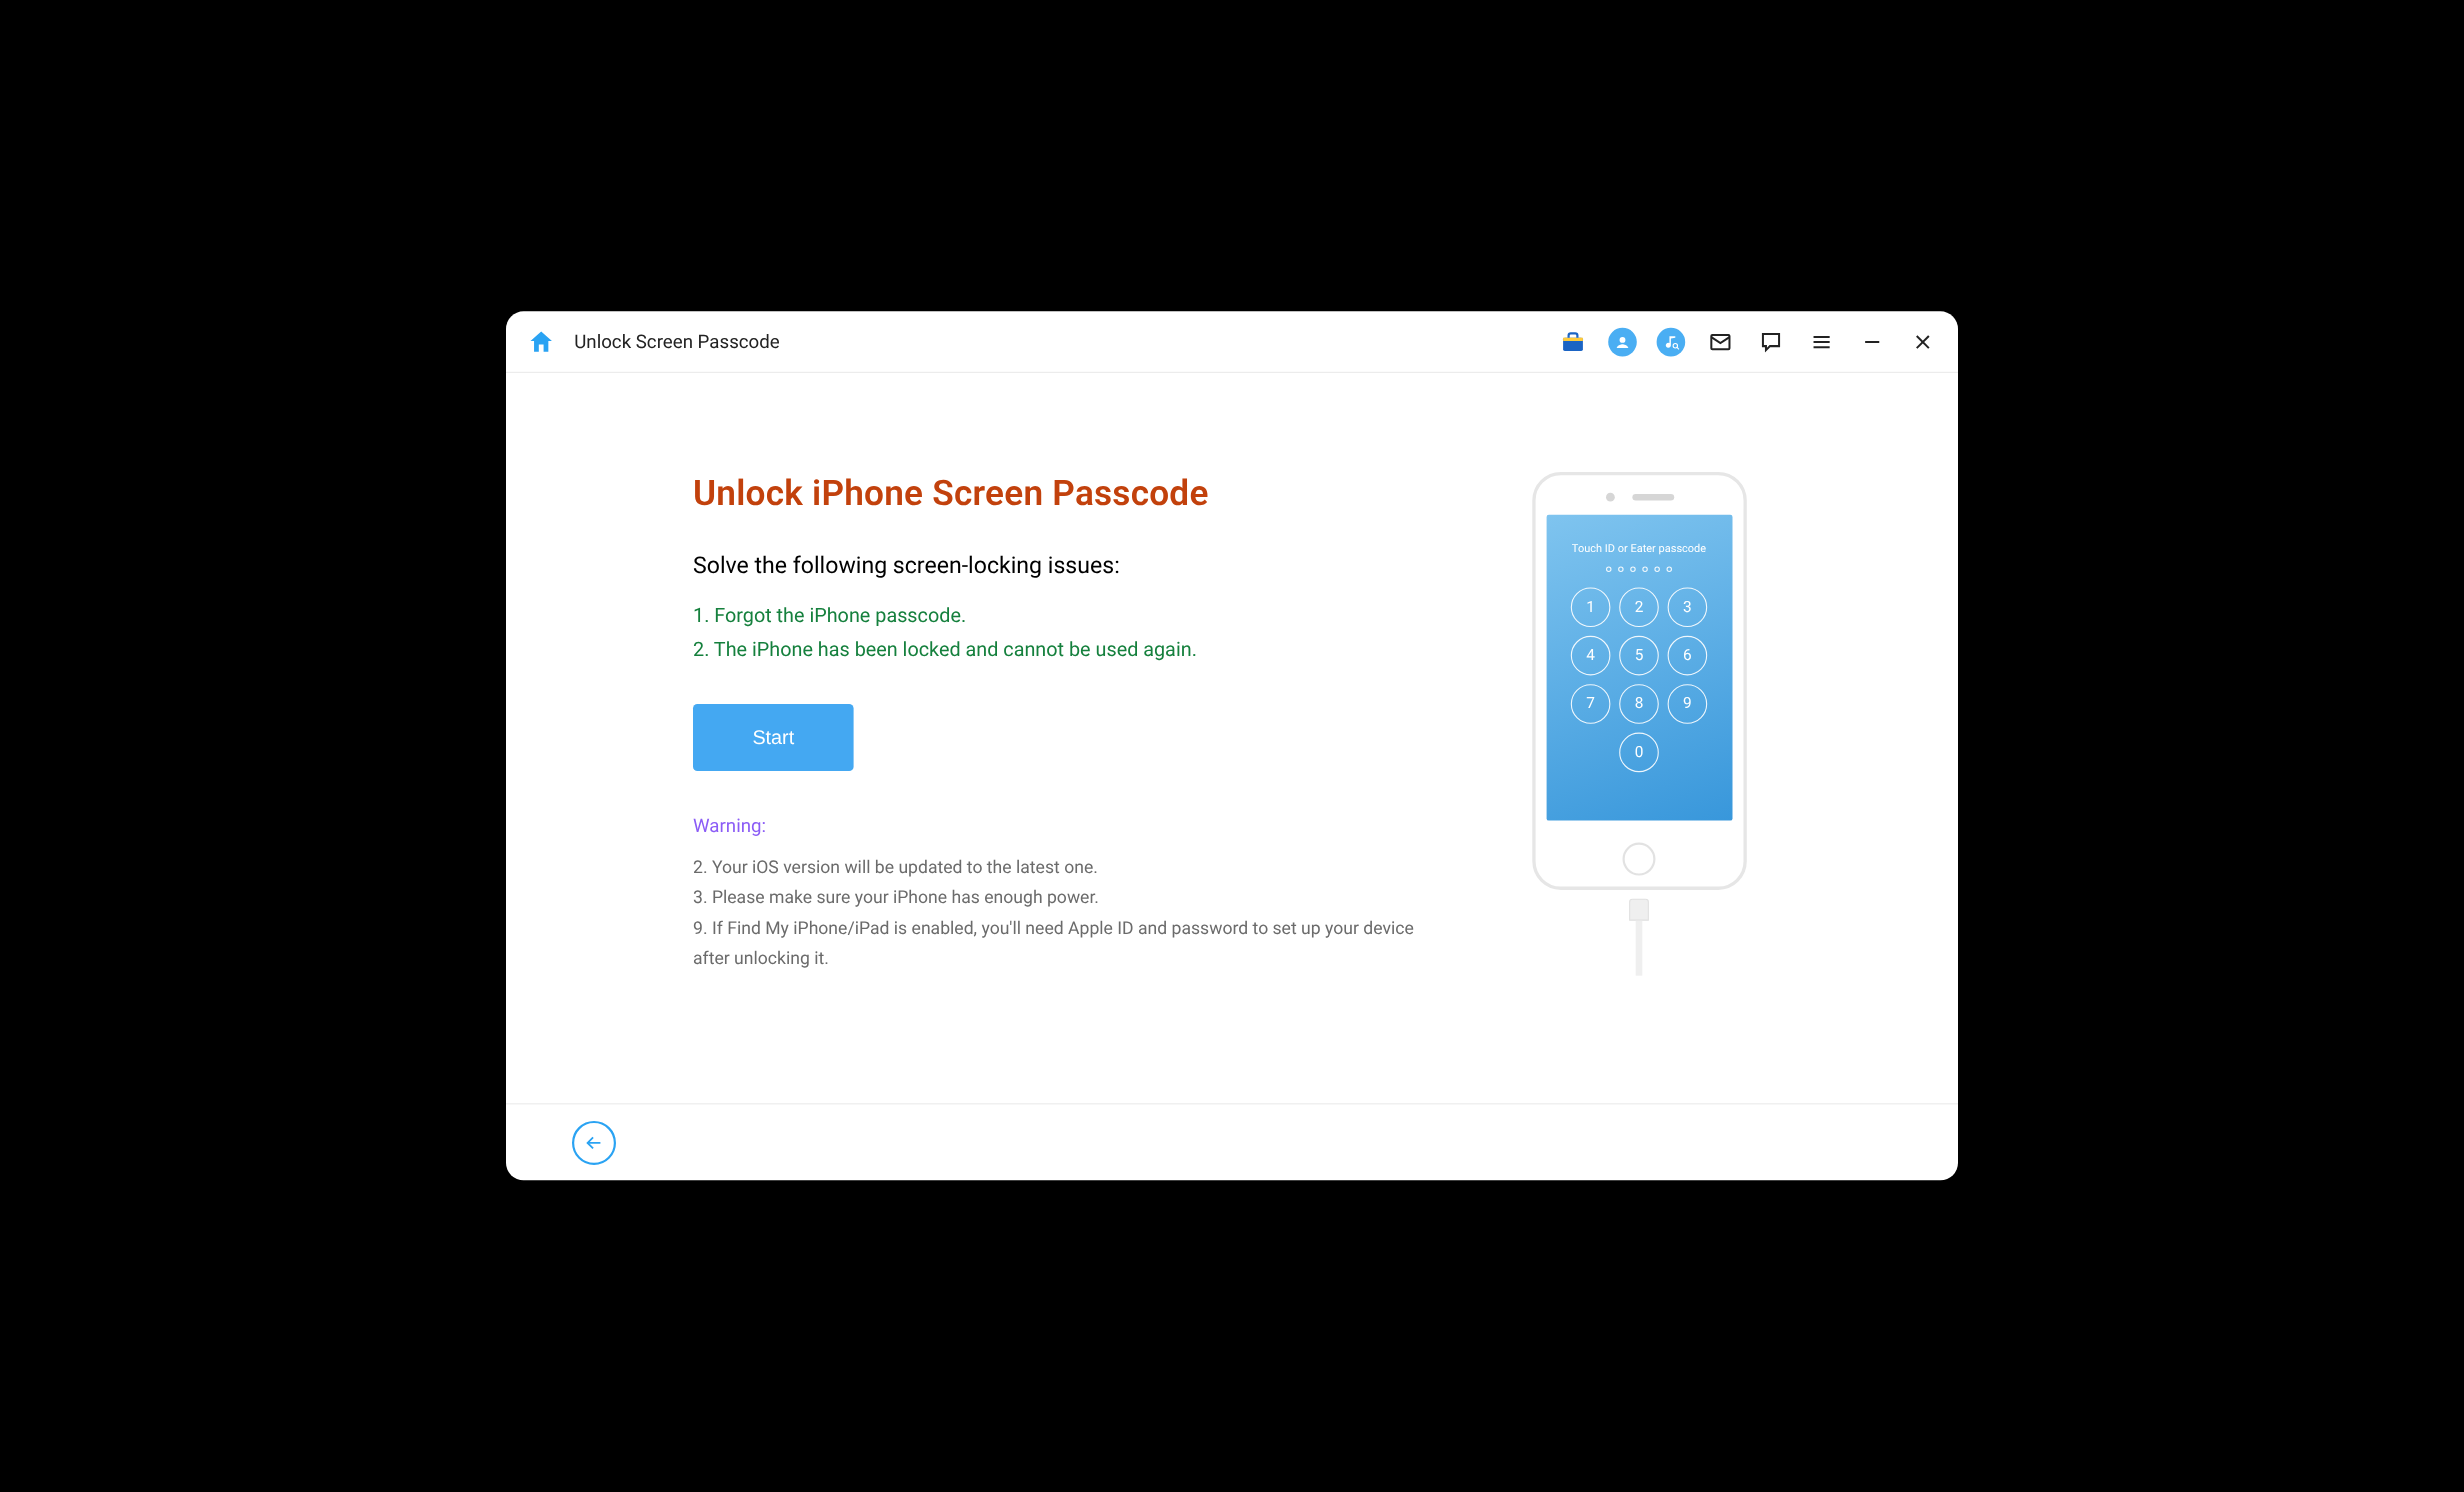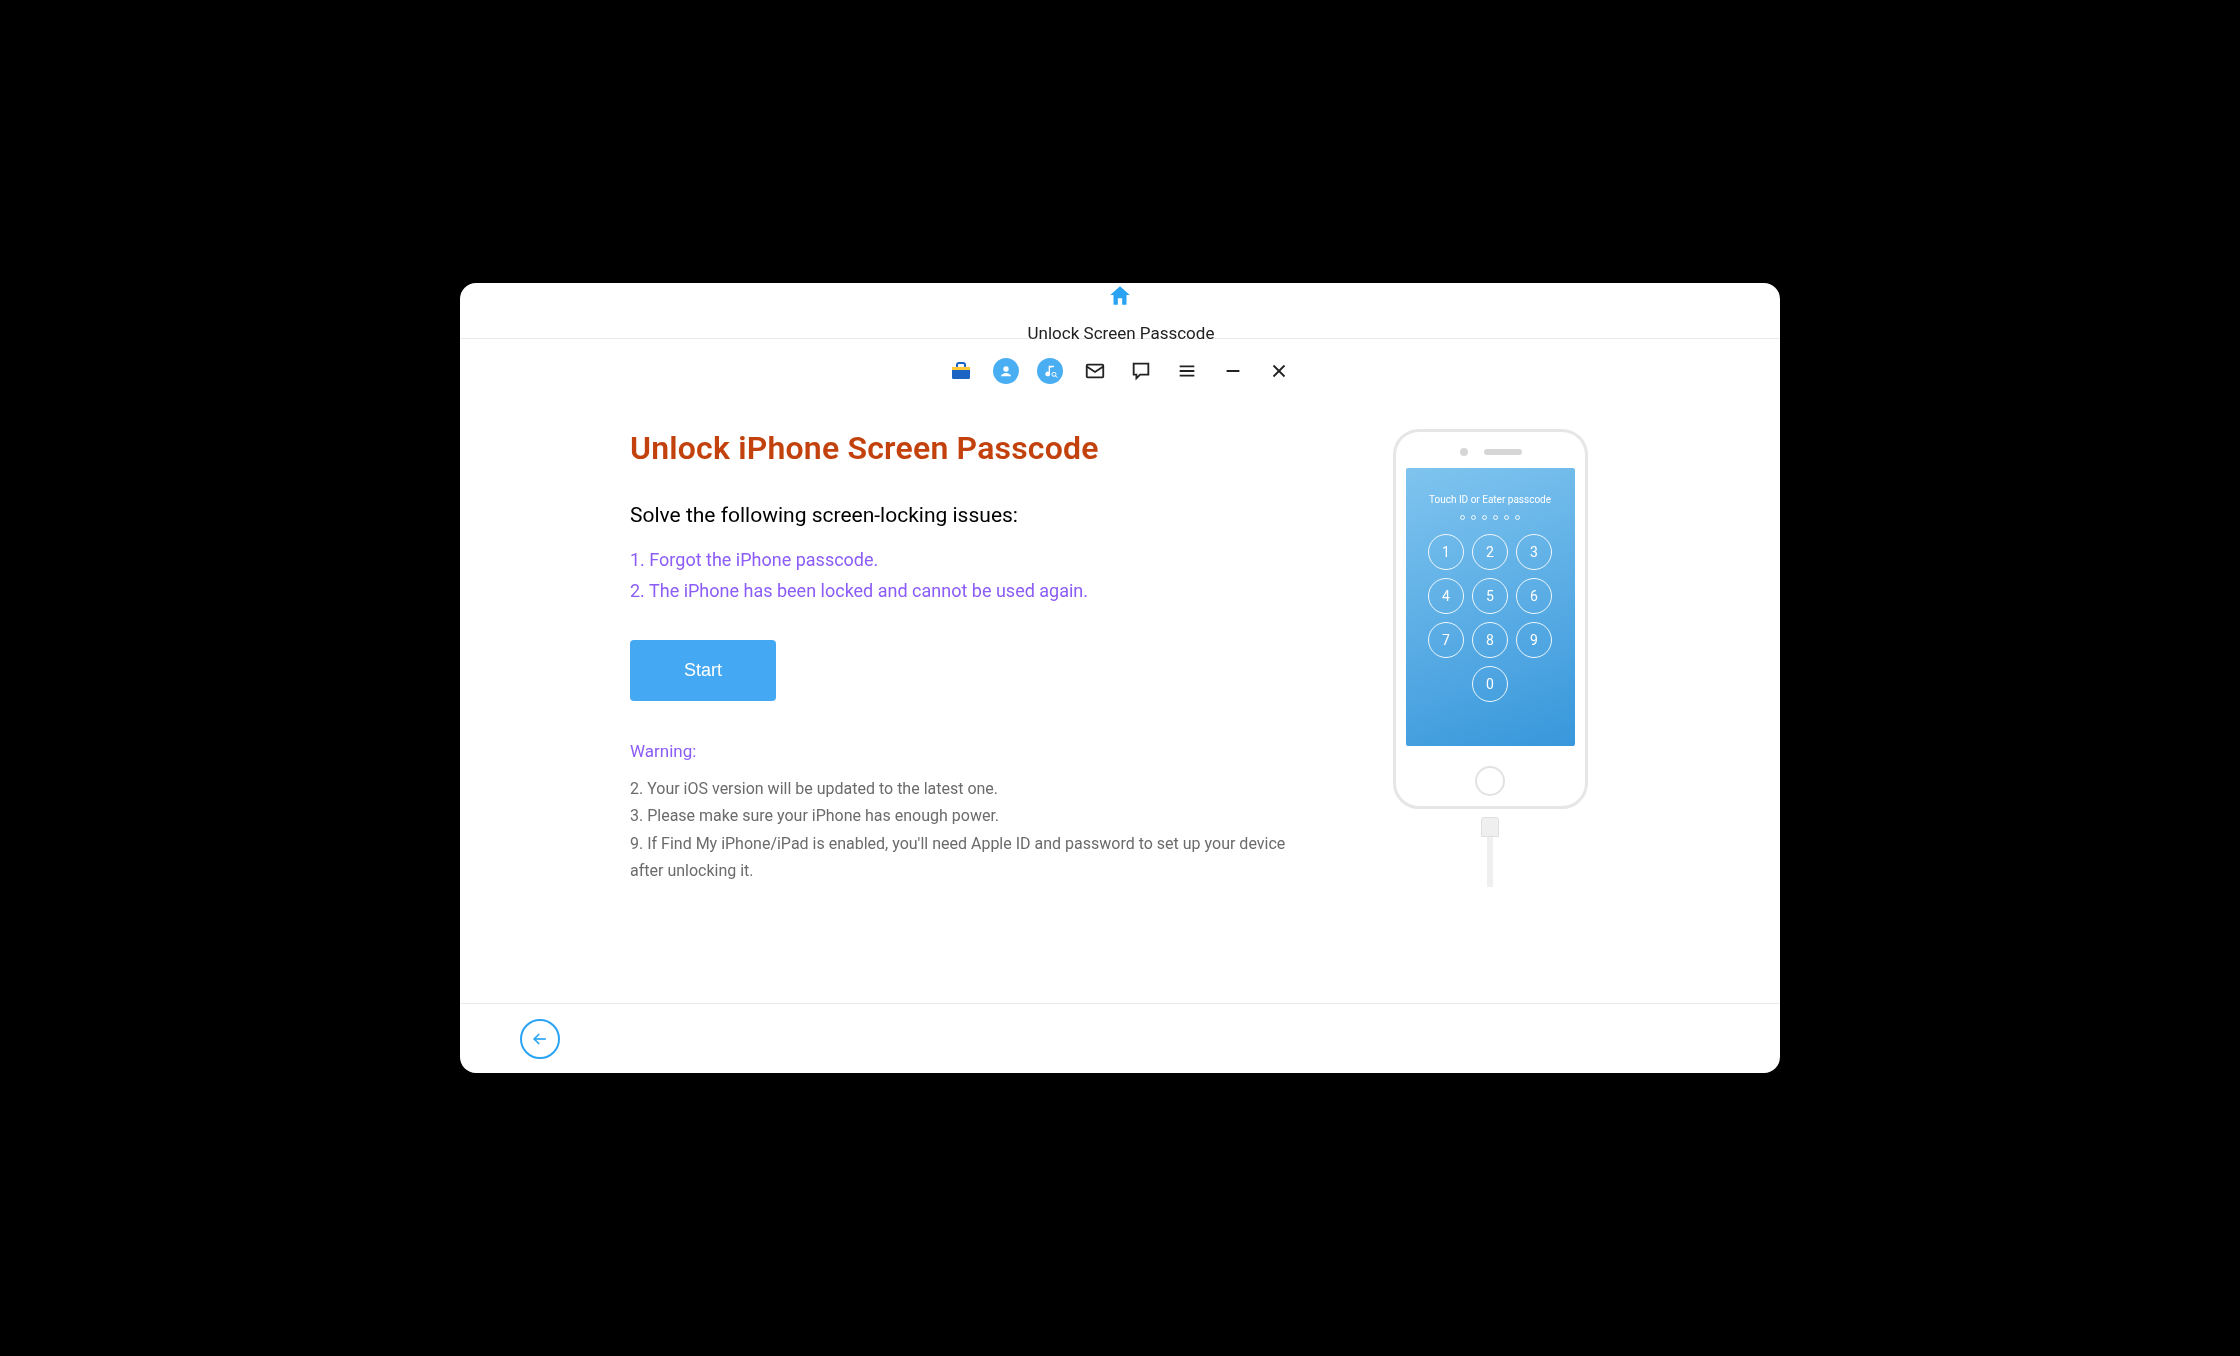--- a/index.html
+++ b/index.html
@@ -22,21 +22,20 @@
     flex-direction: column;
     overflow: hidden;
   }
   .titlebar {
     height: 56px;
     border-bottom: 1px solid #eaeaea;
     display: flex;
     align-items: center;
     padding: 0 18px;
     gap: 14px;
-    flex-direction: column;
   }
   .titlebar .title {
     font-size: 17px;
     color: #222;
     margin-left: 2px;
     flex: 1;
   }
   .icon-btn {
     width: 28px; height: 28px;
     display: flex; align-items: center; justify-content: center;
@@ -47,21 +46,21 @@
   .content {
     flex: 1;
     display: flex;
     padding: 90px 70px 10px 170px;
     gap: 40px;
   }
   .left-col { flex: 1; max-width: 660px; }
   .right-col { width: 320px; display:flex; justify-content:center; }
   h1.page-heading { font-size: 32px; font-weight: 600; color: #c2410c; letter-spacing: 0.2px; margin-bottom: 36px; }
   .subhead { font-size: 21px; color: #000000; margin-bottom: 18px; }
-  .issue-list { font-size: 18px; color: #8b5cf6; margin-bottom: 34px; line-height: 1.7; }
+  .issue-list { font-size: 18px; color: #15803d; margin-bottom: 34px; line-height: 1.7; }
   .start-btn {
     display: inline-block;
     background: #44a8f2;
     color: #fff;
     font-size: 18px;
     padding: 20px 54px;
     border: none;
     border-radius: 4px;
     cursor: pointer;
     margin-bottom: 40px;

